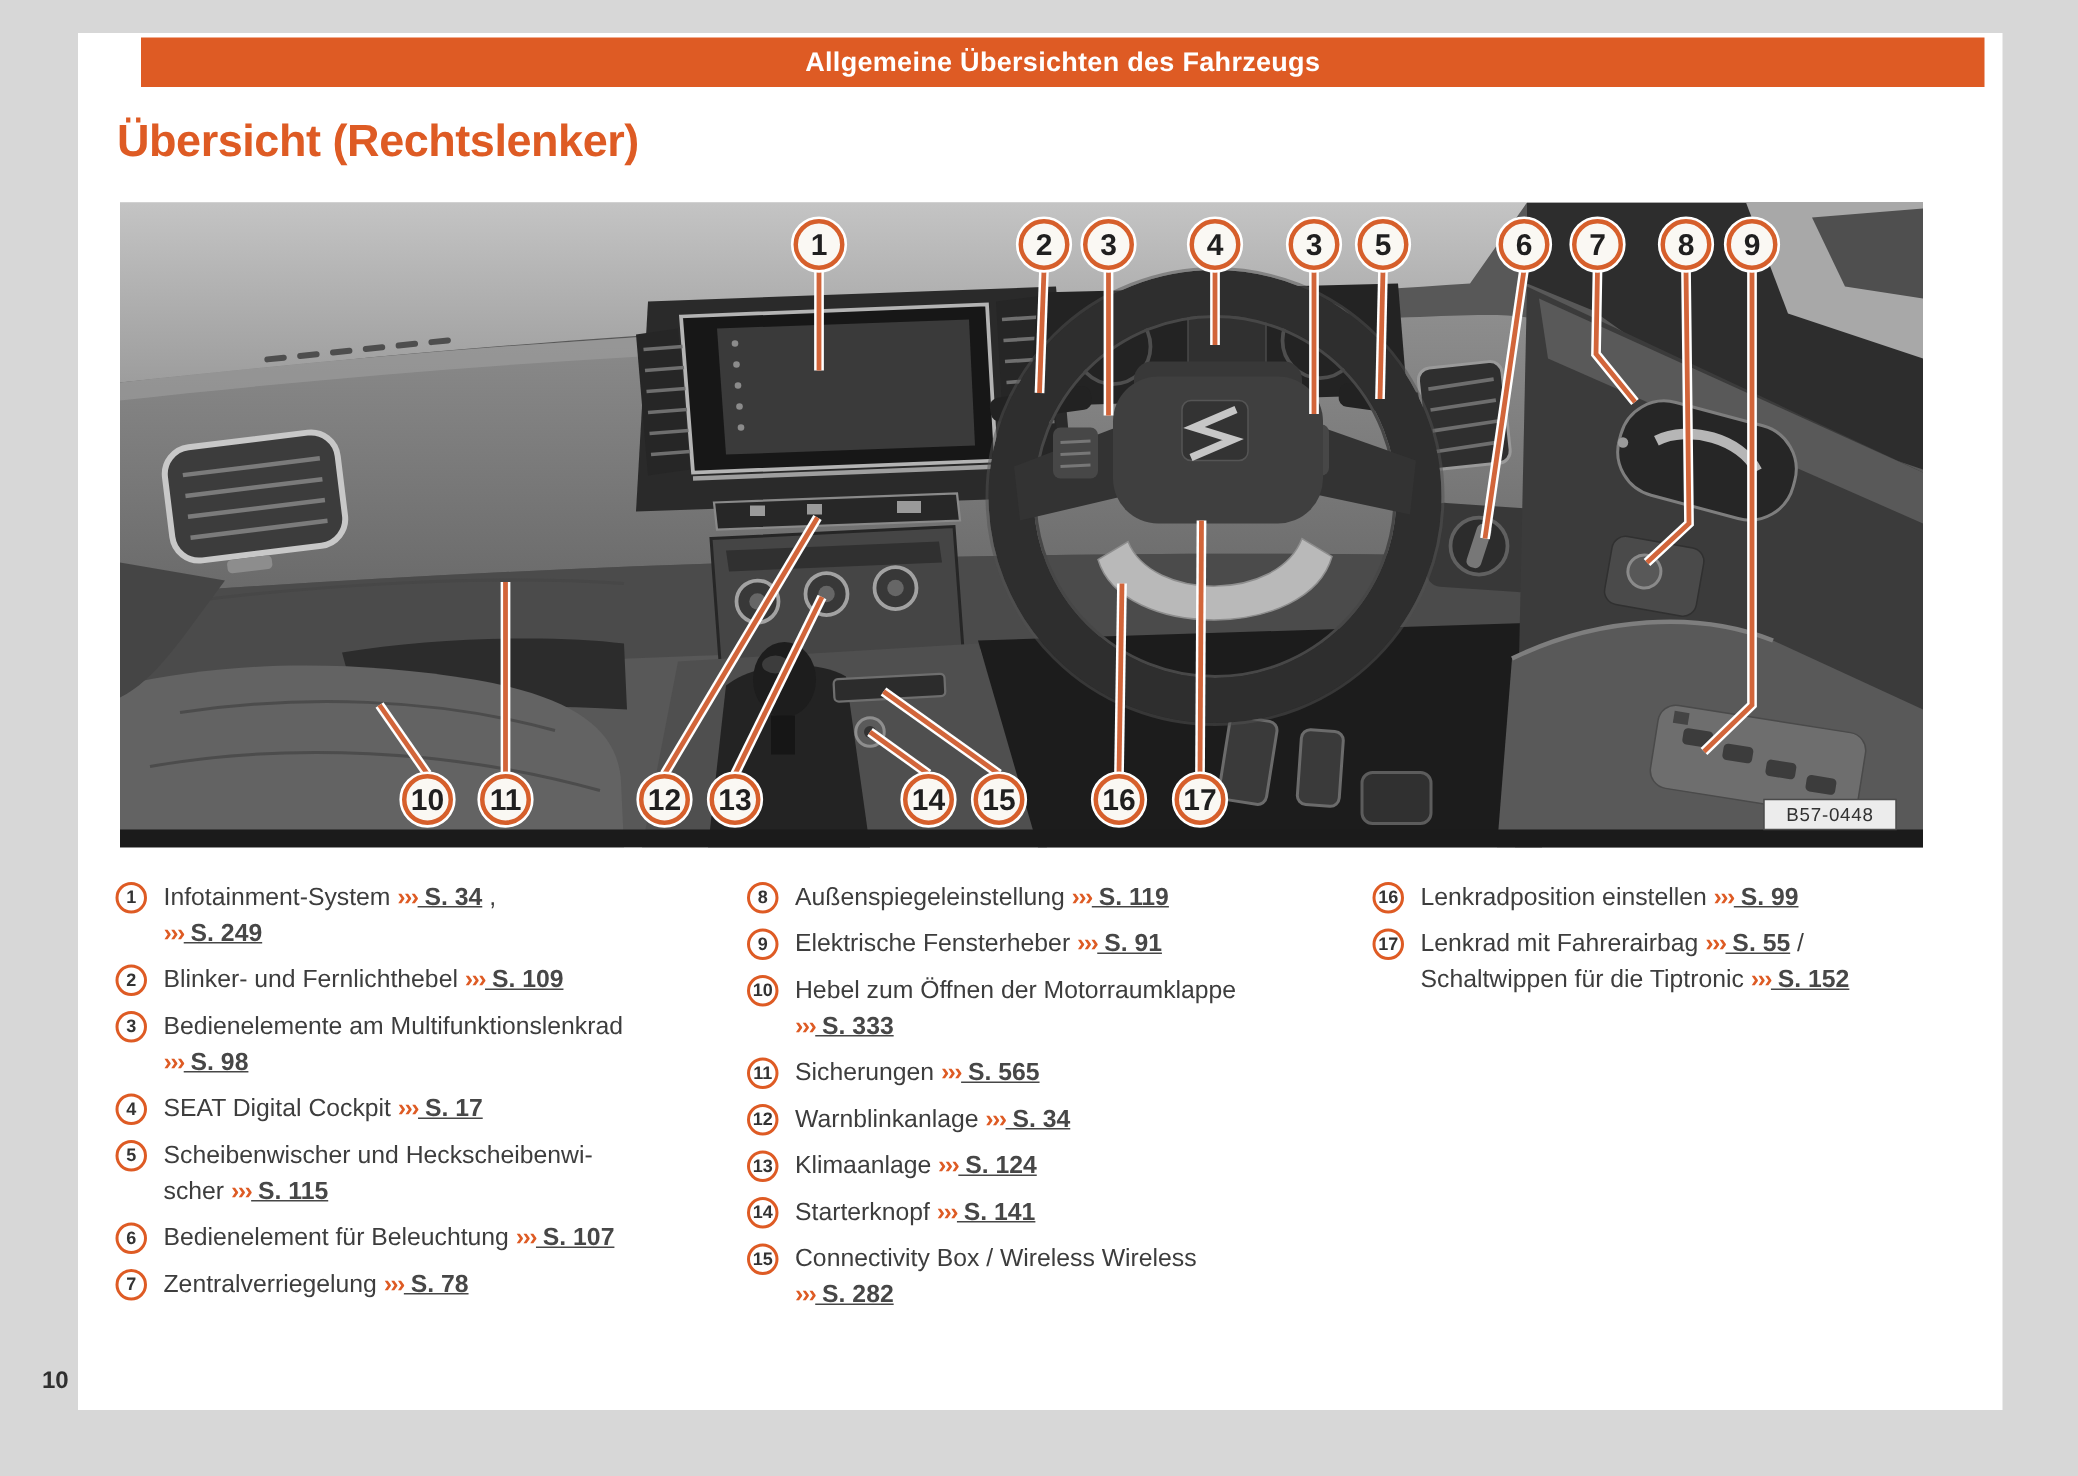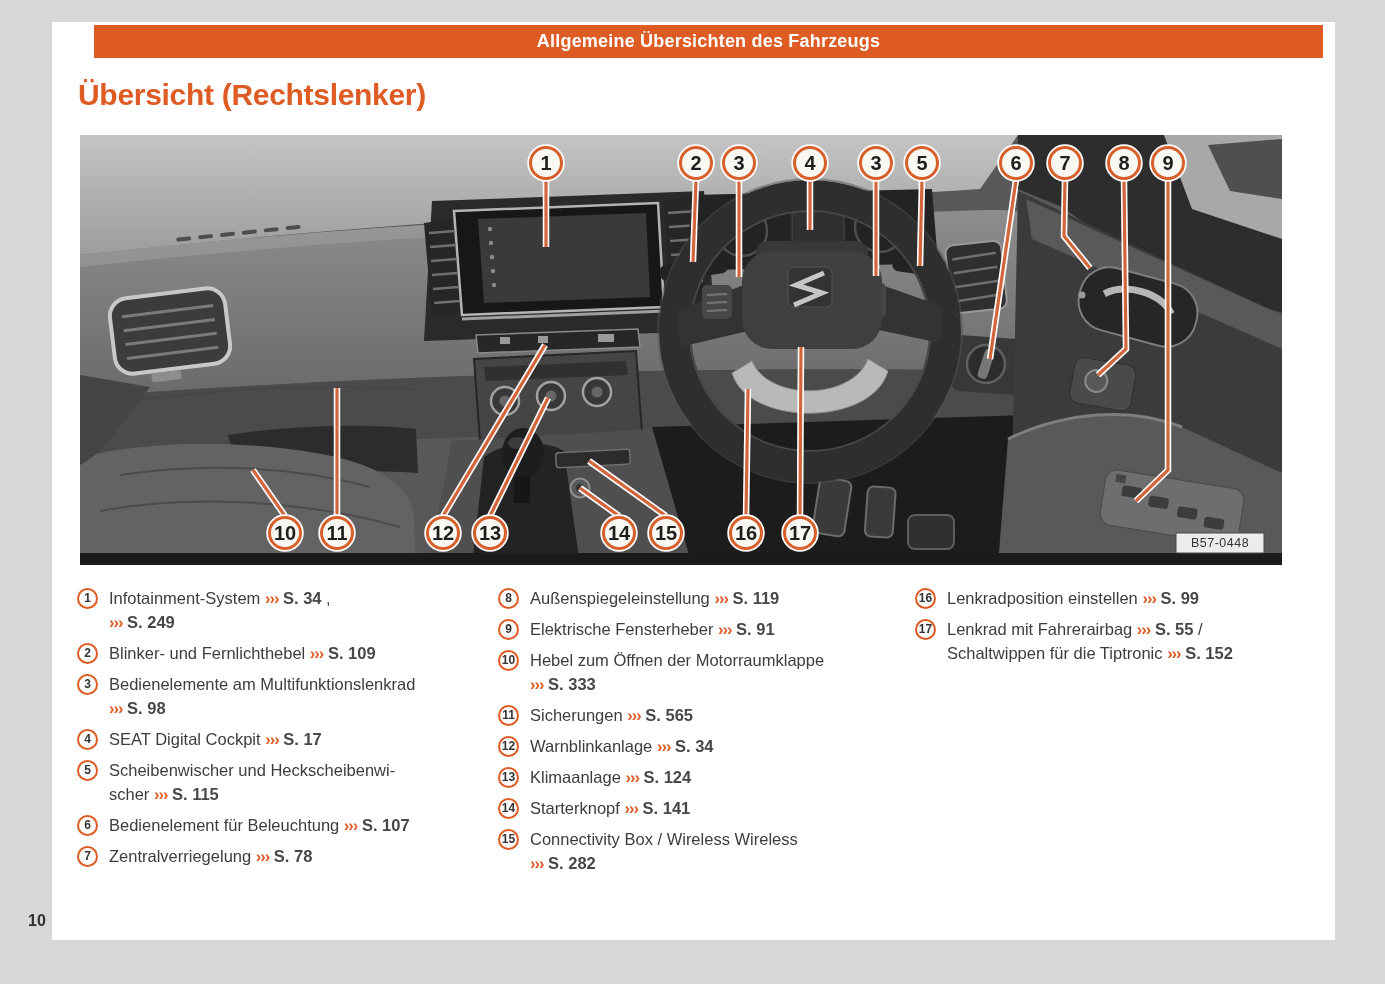--- a/index.html
+++ b/index.html
@@ -14,21 +14,21 @@
   .col{position:absolute;top:0;}
   .col1{left:25px;width:410px;}
   .col2{left:446px;width:400px;}
   .col3{left:863px;width:405px;}
   .li{display:flex;margin-bottom:7px;line-height:24px;font-size:16.5px;color:#3d3d3d;}
   .num{flex:0 0 21px;height:21px;margin-top:2px;margin-right:11px;border:2px solid var(--accent,#de5b24);
     border-radius:50%;box-sizing:border-box;text-align:center;line-height:17px;font-size:12px;font-weight:bold;color:#333;background:#fff;}
   .num.empty{visibility:hidden;}
   .txt{flex:1;}
   .a{color:var(--accent,#de5b24);font-weight:bold;letter-spacing:-1px;}
-  .r{font-weight:bold;color:#474747;}
+  .r{font-weight:bold;color:#474747;text-decoration:underline;}
   .page-num{position:absolute;left:28px;top:912px;font-size:16px;font-weight:bold;color:#2f2f2f;}
 </style>
 </head>
 <body>
 
 <div class="canvas">
   <div class="page">
 
     <div class="header-bar">
       <span>Allgemeine Übersichten des Fahrzeugs</span>

